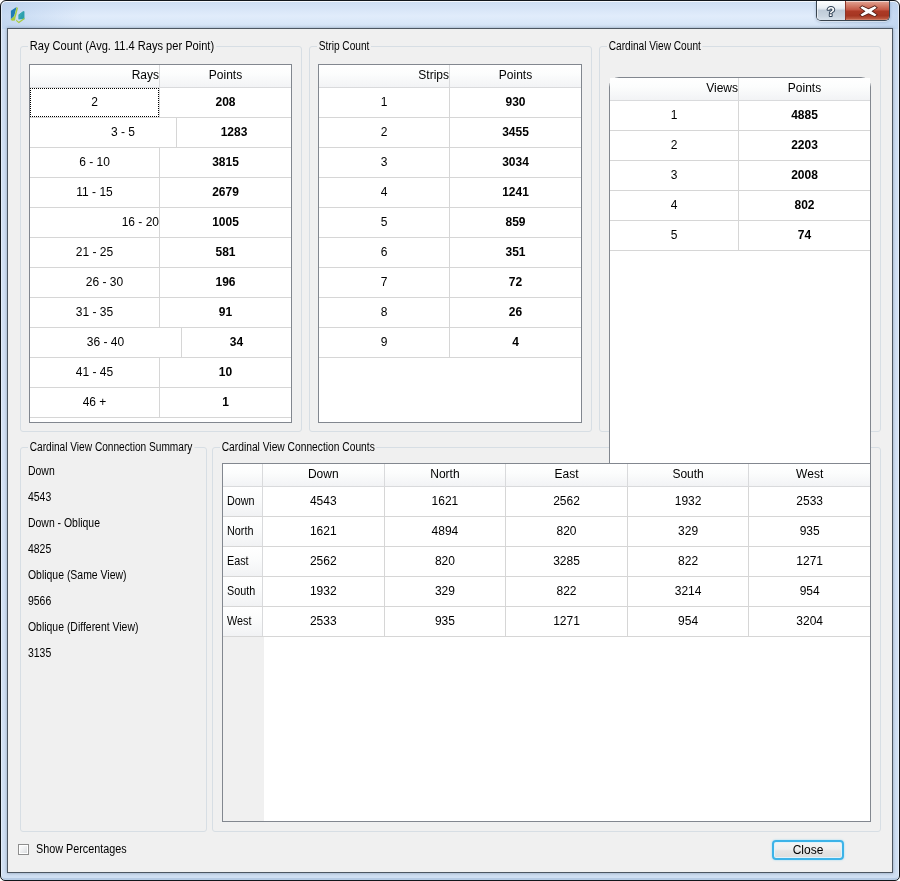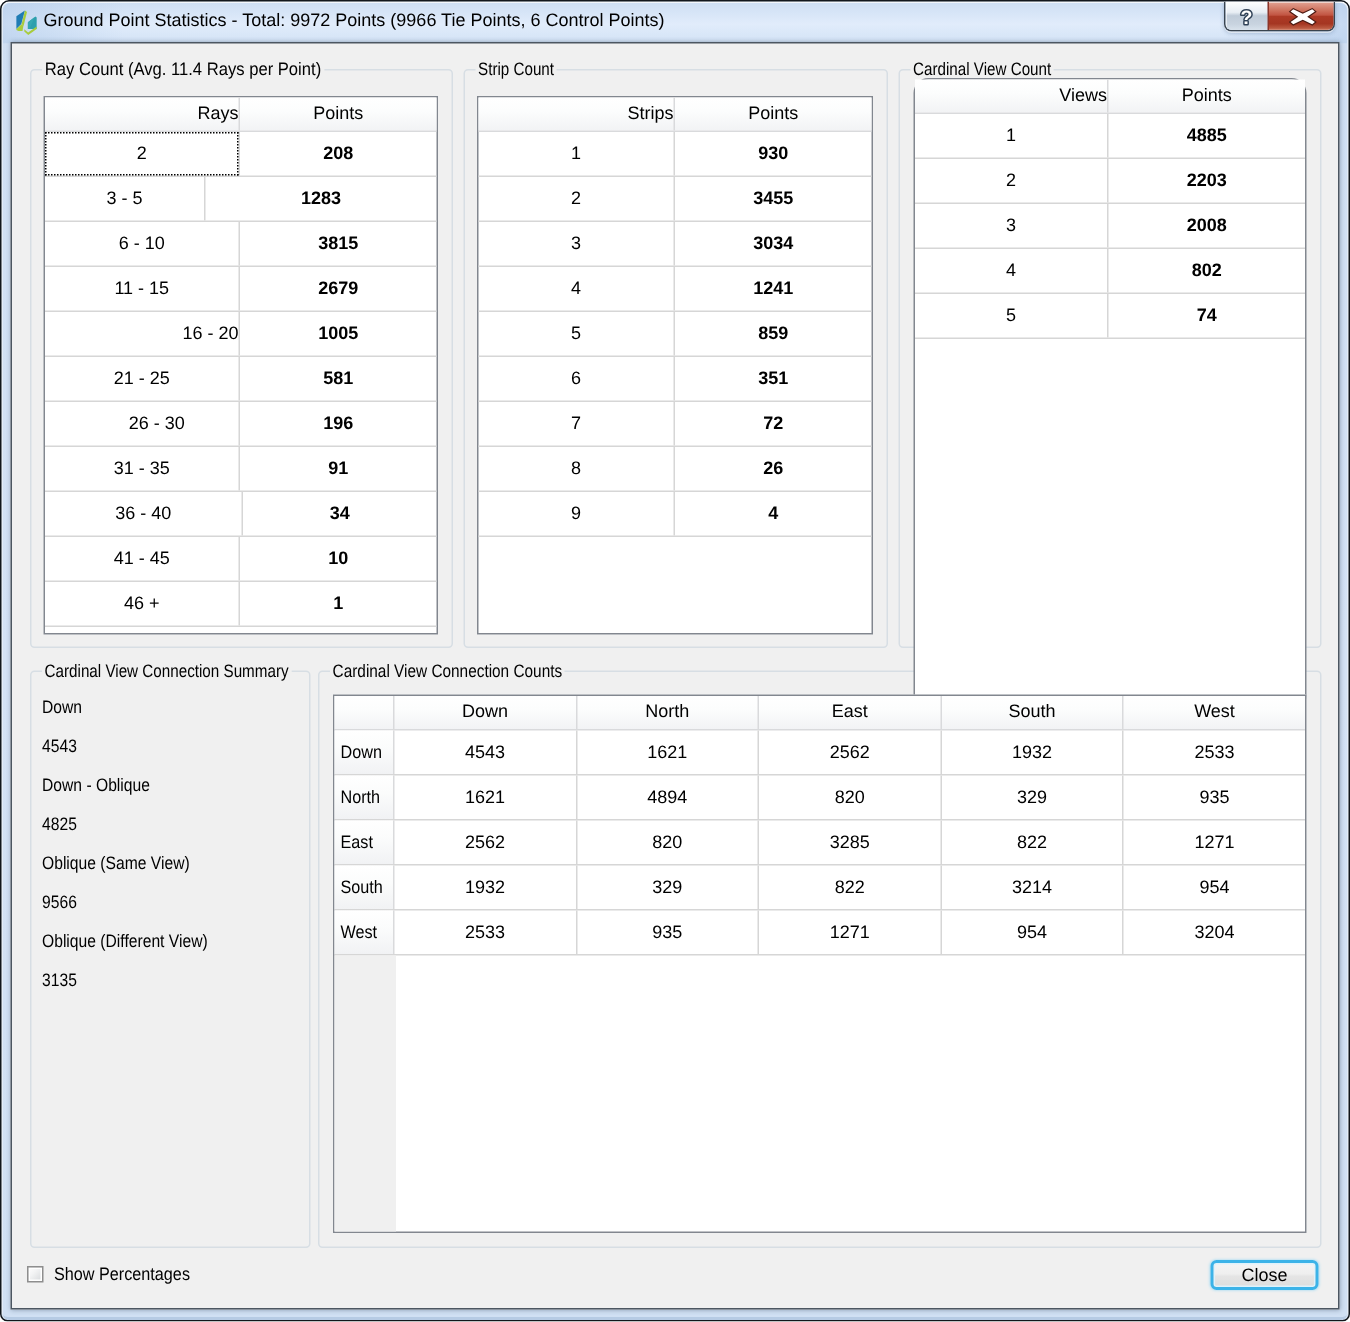--- a/index.html
+++ b/index.html
@@ -41,35 +41,34 @@
   border-right:1px solid #d9dadc; padding-left:4px; line-height:29px; }
 .mrh span { display:inline-block; transform:scaleX(.9); transform-origin:0 50%; }
 .mc { flex:1; height:100%; text-align:center; line-height:29px; border-right:1px solid #d6d6d6; }
 .mc:last-child { border-right:none; }
 .mrest { position:absolute; left:0; top:173px; bottom:0; width:100%; }
 .mrestl { position:absolute; left:0; top:0; bottom:0; width:41px; background:#f0f0f0; }
 .sum { position:absolute; line-height:26px; white-space:pre; transform:scaleX(.87); transform-origin:0 0; }
 .cbx { position:absolute; left:10px; top:815px; width:11px; height:11px; border:1px solid #8e8e8e;
   background:linear-gradient(135deg,#fefefe 0%,#f2f3f4 40%,#d5d8db 100%); box-shadow:inset 0 0 0 1px #fff; }
 .cbl { position:absolute; left:28px; top:814px; line-height:13px; transform:scaleX(.9); transform-origin:0 0; white-space:pre; }
-.closebtn { position:absolute; left:799px; top:811px; width:72px; height:20px; border:2px solid #3cb3e8; border-radius:4px;
+.closebtn { position:absolute; left:764px; top:811px; width:72px; height:20px; border:2px solid #3cb3e8; border-radius:4px;
   background:linear-gradient(180deg,#f4f4f4 0%,#efefef 45%,#e5e5e5 55%,#dddddd 100%);
   box-shadow:inset 0 0 0 1px #dff2fb, 0 0 2px #8ed5f2; text-align:center; line-height:16px; }
 </style></head><body>
 <div class="win">
   <div class="tbar"></div>
   <svg class="wicon" width="16" height="21" viewBox="0 0 16 21">
 <polygon points="0.9,6.8 6.6,3.0 4.2,12.0 0.9,15.3" fill="#1f7cb4"></polygon>
 <polygon points="6.7,3.05 8.0,3.95 5.7,13.3 4.4,12.05" fill="#a8cc3c"></polygon>
 <polygon points="0.9,15.3 4.4,12.1 5.6,13.2 5.0,16.6 2.3,16.7 0.9,16.0" fill="#a8cc3c"></polygon>
 <polygon points="8.6,10.85 13.6,7.05 14.45,7.6 14.45,15.35 8.6,15.35" fill="#2d9fad"></polygon>
 <polygon points="8.6,10.85 13.2,7.35 9.6,15.35 8.6,15.35" fill="#35a7b2"></polygon>
 <polygon points="6.2,15.45 8.75,17.65 14.45,13.7 14.45,15.25 8.85,19.3 6.2,16.95" fill="#a8cc3c"></polygon>
 </svg>
-  <div class="wtitle">Ground Point Statistics - Total: 9972 Points (9966 Tie Points, 6 Control Points)</div>
   <div class="caps">
       <div class="caphelp"><svg width="28" height="20" viewBox="0 0 28 20">
           <text x="14" y="15" text-anchor="middle" font-family="Liberation Sans, sans-serif" font-size="13" font-weight="bold" fill="#ffffff" stroke="#2f4156" stroke-width="2" paint-order="stroke" stroke-linejoin="round">?</text>
         </svg></div>
       <div class="capclose"><svg width="45" height="20" viewBox="0 0 45 20">
 <path d="M16.2,5.2 L22.5,8.2 L28.8,5.2 L30.6,6.7 L25.5,10.2 L30.6,13.7 L28.8,15.2 L22.5,12.2 L16.2,15.2 L14.4,13.7 L19.5,10.2 L14.4,6.7 Z" fill="#ffffff" stroke="#4d1b13" stroke-width="1.5" paint-order="stroke"></path>
 </svg></div>
     </div>
   <div class="client">
     <div class="grp" style="left:12px;top:17px;width:282px;height:386px;">
@@ -90,21 +89,21 @@
     <div class="tbl" style="left:21px;top:35px;width:263px;height:359px;">
 <div class="thr">
           <div class="thc" style="width:130px;">Rays</div>
           <div class="thc2">Points</div>
         </div>
 <div class="tr">
           <div class="tc foc" style="width:130px;">2</div>
           <div class="tc2">208</div>
         </div>
 <div class="tr">
-          <div class="tc" style="width:107px;">3 - 5</div>
+          <div class="tc" style="width:107px;margin-left:40px;">3 - 5</div>
           <div class="tc2">1283</div>
         </div>
 <div class="tr">
           <div class="tc" style="width:130px;">6 - 10</div>
           <div class="tc2">3815</div>
         </div>
 <div class="tr">
           <div class="tc" style="width:130px;">11 - 15</div>
           <div class="tc2">2679</div>
         </div>
@@ -118,21 +117,21 @@
         </div>
 <div class="tr">
           <div class="tc" style="width:130px;padding-left:20px;">26 - 30</div>
           <div class="tc2">196</div>
         </div>
 <div class="tr">
           <div class="tc" style="width:130px;">31 - 35</div>
           <div class="tc2">91</div>
         </div>
 <div class="tr">
-          <div class="tc" style="width:132px;">36 - 40</div>
+          <div class="tc" style="width:152px;">36 - 40</div>
           <div class="tc2">34</div>
         </div>
 <div class="tr">
           <div class="tc" style="width:130px;text-align:center;">41 - 45</div>
           <div class="tc2">10</div>
         </div>
 <div class="tr">
           <div class="tc" style="width:130px;">46 +</div>
           <div class="tc2">1</div>
         </div>
@@ -172,21 +171,21 @@
         </div>
 <div class="tr">
           <div class="tc" style="width:131px;">8</div>
           <div class="tc2">26</div>
         </div>
 <div class="tr">
           <div class="tc" style="width:131px;">9</div>
           <div class="tc2">4</div>
         </div>
 </div>
-    <div class="tbl" style="left:601px;top:23px;width:262px;height:422px;border-radius:10px;">
+    <div class="tbl" style="left:601px;top:48px;width:262px;height:422px;border-radius:10px;">
 <div class="thr">
           <div class="thc" style="width:129px;">Views</div>
           <div class="thc2">Points</div>
         </div>
 <div class="tr">
           <div class="tc" style="width:129px;">1</div>
           <div class="tc2">4885</div>
         </div>
 <div class="tr">
           <div class="tc" style="width:129px;">2</div>

